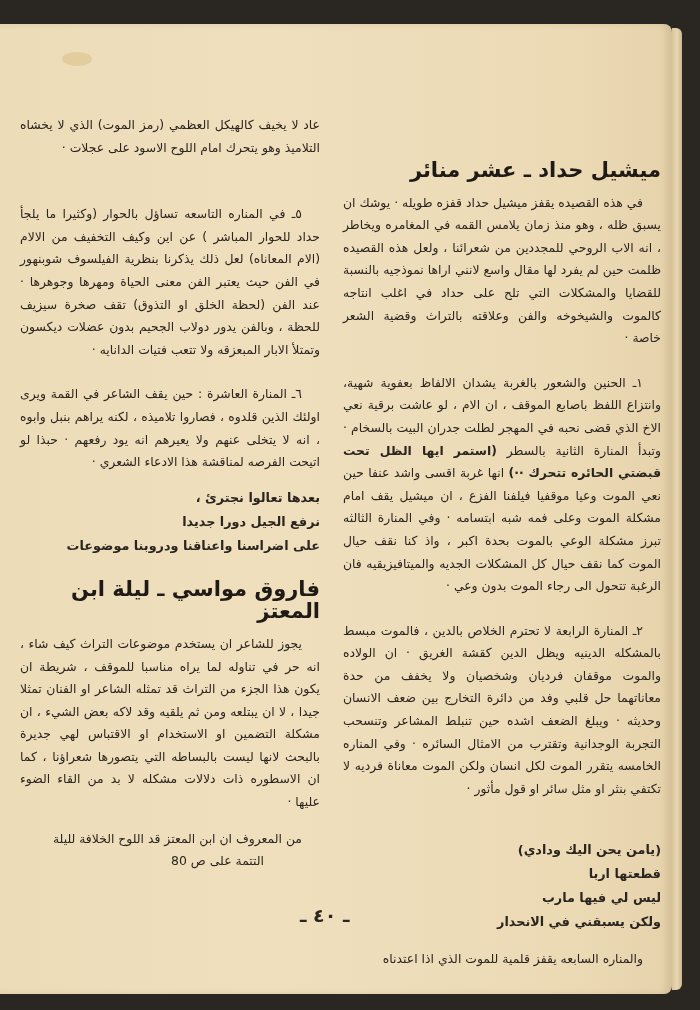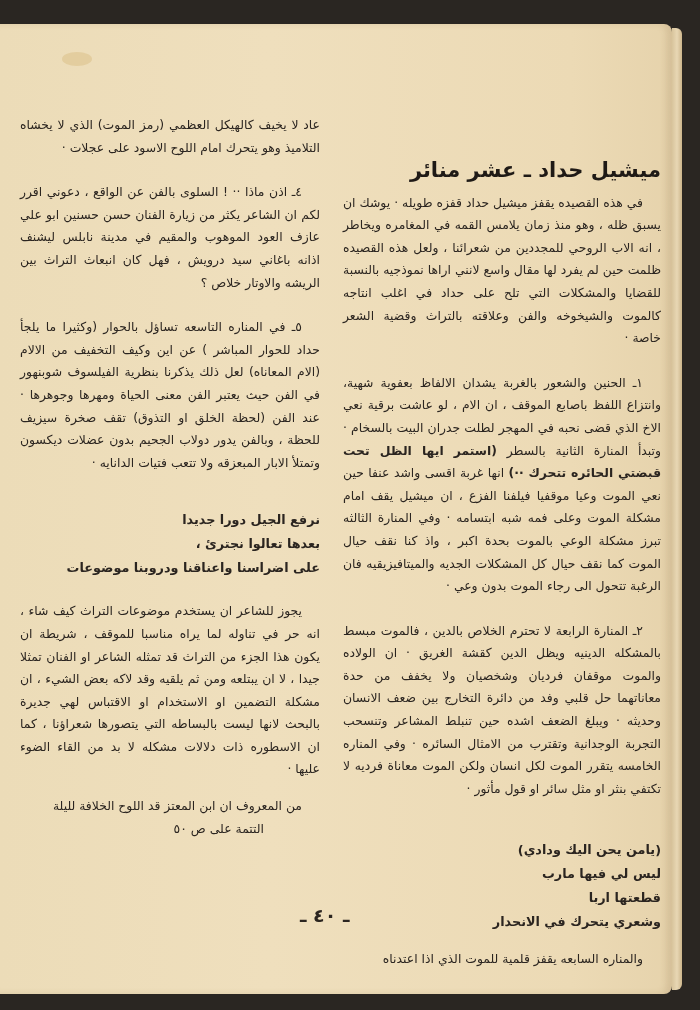--- a/index.html
+++ b/index.html
@@ -59,42 +59,43 @@
   <div class="col col-right">
     <h2 class="title">ميشيل حداد ـ عشر منائر</h2>
     <p>في هذه القصيده يقفز ميشيل حداد قفزه طويله · يوشك ان يسبق ظله ، وهو منذ زمان يلامس القمه في المغامره ويخاطر ، انه الاب الروحي للمجددين من شعرائنا ، ولعل هذه القصيده ظلمت حين لم يفرد لها مقال واسع لانني اراها نموذجيه بالنسبة للقضايا والمشكلات التي تلح على حداد في اغلب انتاجه كالموت والشيخوخه والفن وعلاقته بالتراث وقضية الشعر خاصة ·</p>
     <div class="gap"></div>
     <p><span>١ـ الحنين والشعور بالغربة يشدان الالفاظ بعفوية شهية، وانتزاع اللفظ باصابع الموقف ، ان الام ، لو عاشت برقية نعي الاخ الذي قضى نحبه في المهجر لطلت جدران البيت بالسخام · وتبدأ المنارة الثانية بالسطر </span><span class="bold">(استمر ايها الظل تحت قبضتي الحائره تتحرك ··)</span><span> انها غربة اقسى واشد عنفا حين نعي الموت وعيا موقفيا فيلفنا الفزع ، ان ميشيل يقف امام مشكلة الموت وعلى فمه شبه ابتسامه · وفي المنارة الثالثه تبرز مشكلة الوعي بالموت بحدة اكبر ، واذ كنا نقف حيال الموت كما نقف حيال كل المشكلات الجديه والميتافيزيقيه فان الرغبة تتحول الى رجاء الموت بدون وعي ·</span></p>
     <div class="gap"></div>
     <p>٢ـ المنارة الرابعة لا تحترم الخلاص بالدين ، فالموت مبسط بالمشكله الدينيه ويظل الدين كقشة الغريق · ان الولاده والموت موقفان فرديان وشخصيان ولا يخفف من حدة معاناتهما حل قلبي وفد من دائرة التخارج بين ضعف الانسان وحديثه · ويبلغ الضعف اشده حين تنبلط المشاعر وتنسحب التجربة الوجدانية وتقترب من الامثال السائره · وفي المناره الخامسه يتقرر الموت لكل انسان ولكن الموت معاناة فرديه لا تكتفي بنثر او مثل سائر او قول مأثور ·</p>
     <div class="gap"></div>
     <div class="verse-block right">
       <p class="verse">(يامن يحن اليك ودادي)</p>
+      <p class="verse">قطعتها اربا</p>
       <p class="verse">ليس لي فيها مارب</p>
-      <p class="verse">قطعتها اربا</p>
-      <p class="verse">وشعري يتحرك في الانحدار</p>
+      <p class="verse">ولكن يسبقني في الانحدار</p>
     </div>
     <div class="gap" style="height:14px"></div>
     <p>والمناره السابعه يقفز قلمية للموت الذي اذا اعتدناه</p>
   </div>
 
   <div class="col col-left">
     <p style="text-indent:0">عاد لا يخيف كالهيكل العظمي (رمز الموت) الذي لا يخشاه التلاميذ وهو يتحرك امام اللوح الاسود على عجلات ·</p>
     <div class="gap"></div>
-    <p>٤ـ اذن ماذا ·· ! السلوى بالفن عن الواقع ، دعوني اقرر لكم ان الشاعر يكثر من زيارة الفنان حسن حسنين ابو علي عازف العود الموهوب والمقيم في مدينة نابلس ليشنف اذانه باغاني سيد درويش ، فهل كان انبعاث التراث بين الريشه والاوتار خلاص ؟</p>
     <div class="gap"></div>
     <p>٥ـ في المناره التاسعه تساؤل بالحوار (وكثيرا ما يلجأ حداد للحوار المباشر ) عن اين وكيف التخفيف من الالام (الام المعاناه) لعل ذلك يذكرنا بنظرية الفيلسوف شوبنهور في الفن حيث يعتبر الفن معنى الحياة ومهرها وجوهرها · عند الفن (لحظة الخلق او التذوق) تقف صخرة سيزيف للحظة ، وبالفن يدور دولاب الجحيم بدون عضلات ديكسون وتمتلأ الابار المبعزقه ولا تتعب فتيات الدانايه ·</p>
     <div class="gap"></div>
+    <p>٦ـ المنارة العاشرة : حين يقف الشاعر في القمة ويرى اولئك الذين قلدوه ، فصاروا تلاميذه ، لكنه يراهم بنبل وابوه ، انه لا يتخلى عنهم ولا يعيرهم انه يود رفعهم · حبذا لو اتيحت الفرصه لمناقشة هذا الادعاء الشعري ·</p>
     <div class="verse-block" style="margin-top:12px">
+      <p class="verse">بعدها تعالوا نجترئ ،</p>
       <p class="verse">نرفع الجيل دورا جديدا</p>
-      <p class="verse">بعدها تعالوا نجترئ ،</p>
       <p class="verse">على اضراسنا واعناقنا ودروبنا موضوعات</p>
     </div>
     <div class="gap" style="height:20px"></div>
+    <h2 class="title">فاروق مواسي ـ ليلة ابن المعتز</h2>
     <p>يجوز للشاعر ان يستخدم موضوعات التراث كيف شاء ، انه حر في تناوله لما يراه مناسبا للموقف ، شريطة ان يكون هذا الجزء من التراث قد تمثله الشاعر او الفنان تمثلا جيدا ، لا ان يبتلعه ومن ثم يلقيه وقد لاكه بعض الشيء ، ان مشكلة التضمين او الاستخدام او الاقتباس لهي جديرة بالبحث لانها ليست بالبساطه التي يتصورها شعراؤنا ، كما ان الاسطوره ذات دلالات مشكله لا بد من القاء الضوء عليها ·</p>
     <div class="gap" style="height:14px"></div>
     <p>من المعروف ان ابن المعتز قد اللوح الخلافة لليلة</p>
-    <p class="continued">التتمة على ص ٥٠</p>
+    <p class="continued">التتمة على ص 80</p>
   </div>
 
   <div class="page-number">ـ ٤٠ ـ</div>
 </div>
 <div class="page-edge"></div>
 
 </body></html>

